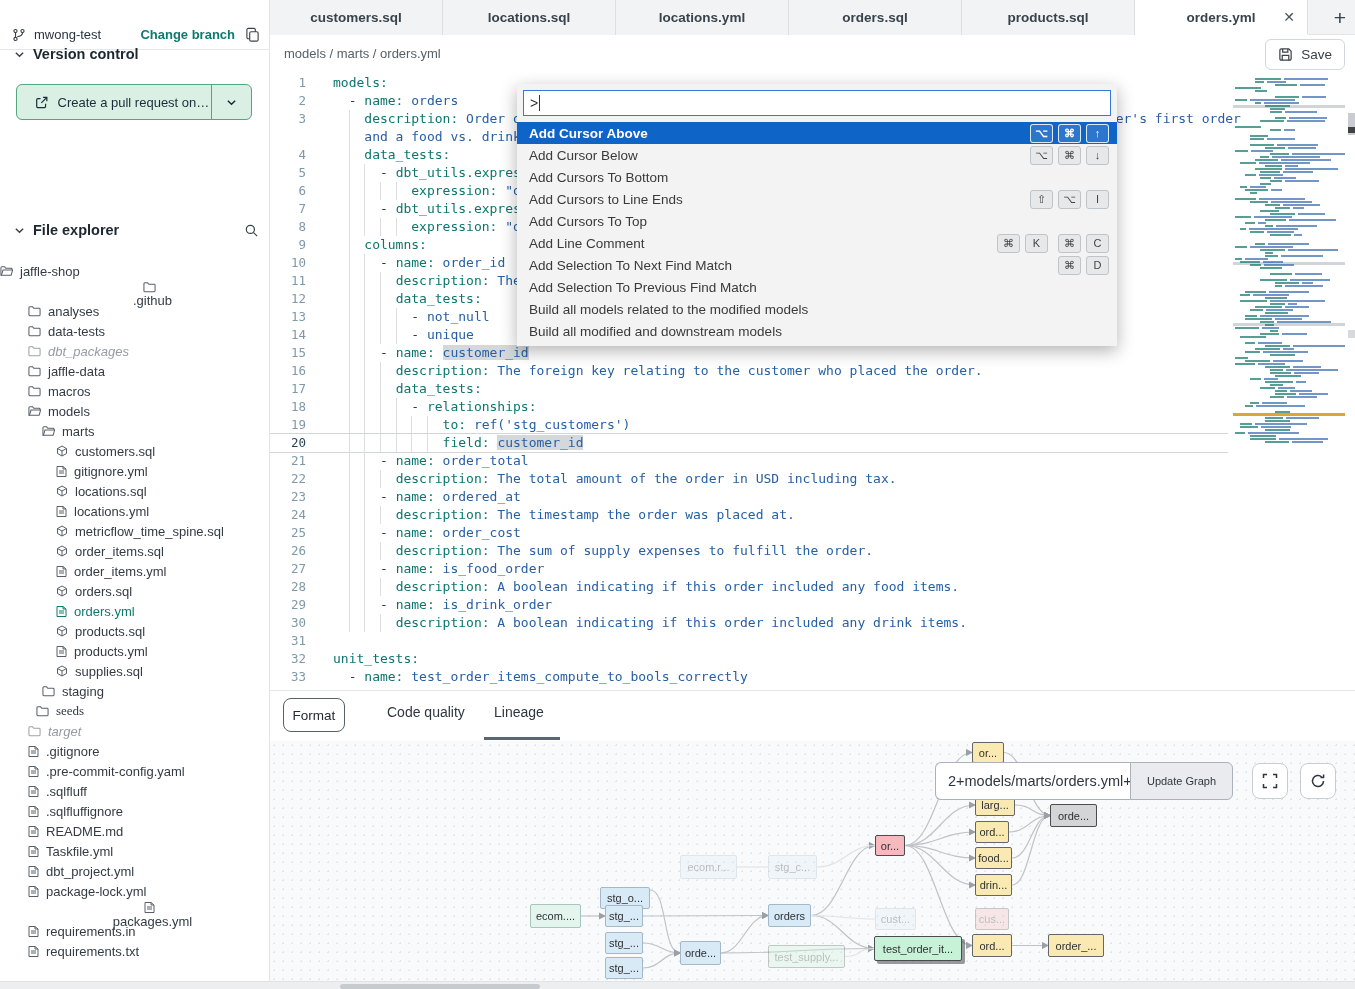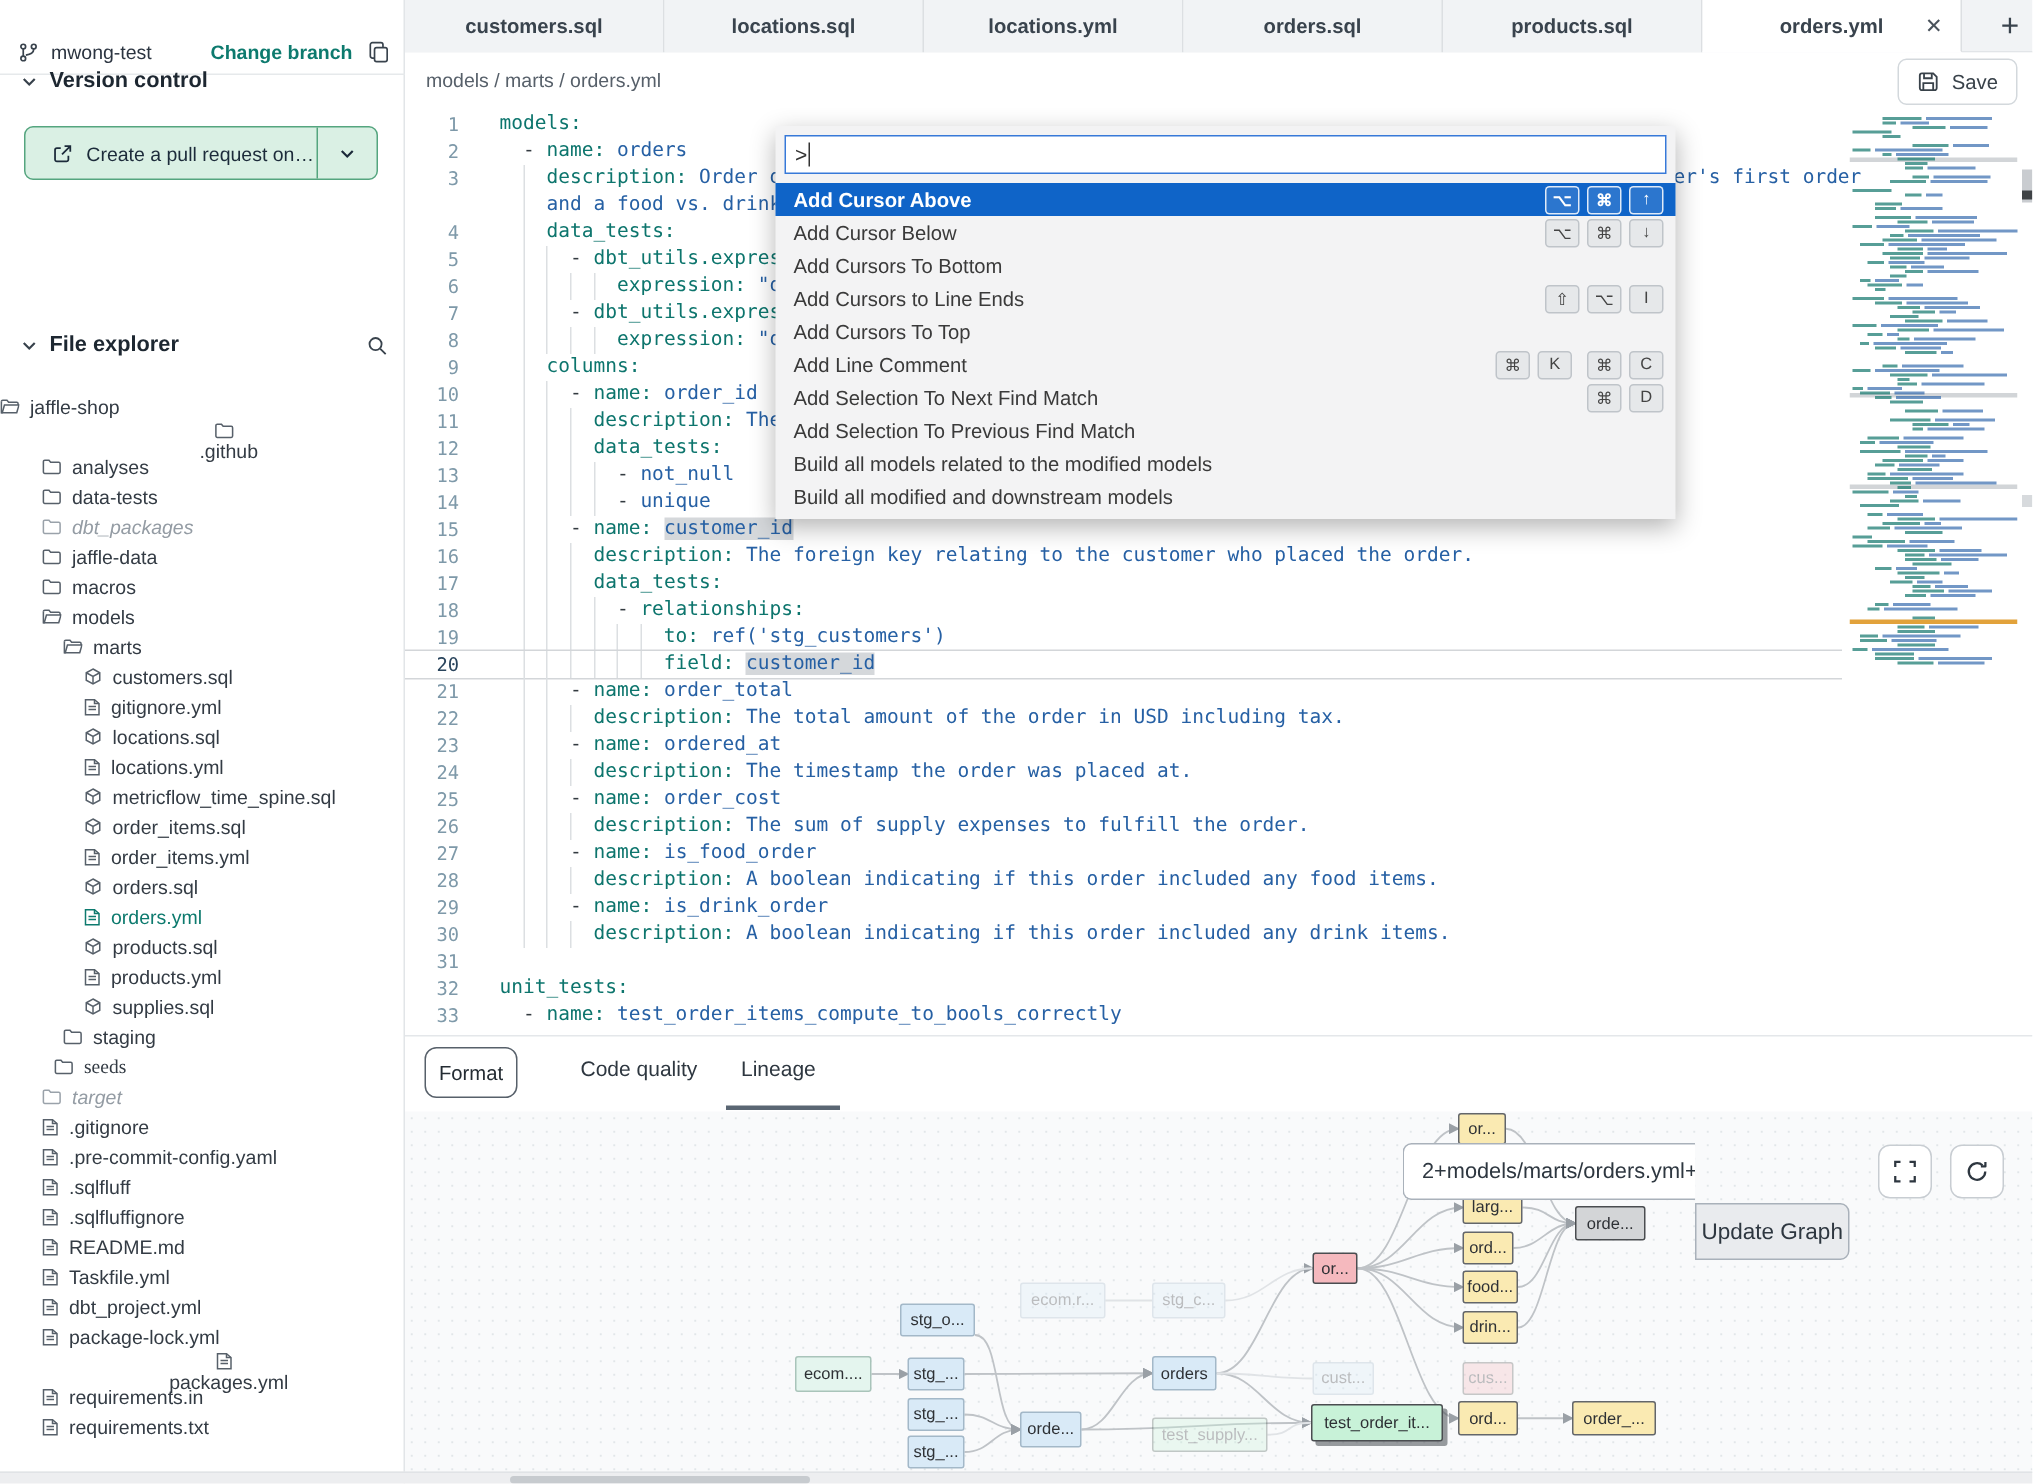--- a/index.html
+++ b/index.html
@@ -69,21 +69,21 @@
   #format-btn{position:absolute;left:13px;top:7px;width:60px;height:32px;border:1px solid #57606a;border-radius:8px;background:#fff;font-size:13.5px;color:#242c33;display:flex;align-items:center;justify-content:center;cursor:pointer;}
   .bp-tab{position:absolute;top:13px;font-size:14px;color:#2e3740;cursor:pointer;}
   #bp-tab-quality{left:117px;}
   #bp-tab-lineage{left:224px;font-weight:400;}
   #bp-underline{position:absolute;left:214px;top:46px;width:76px;height:3px;background:#5a6673;}
   #lineage{position:absolute;left:0;top:50px;width:1085px;height:240px;background:#f9fafb;overflow:hidden;background-image:radial-gradient(#e2e6e9 1px,transparent 1px);background-size:9px 9px;}
   .lnode{position:absolute;border-radius:2px;display:flex;align-items:center;justify-content:center;font-size:11px;color:#2e3135;white-space:nowrap;overflow:hidden;box-sizing:border-box;cursor:pointer;}
   .lnode.faded{opacity:.3;}
   #lin-controls{position:absolute;left:665px;top:21px;display:flex;height:38px;}
   #lin-input{width:195px;height:38px;border:1px solid #a9b1ba;border-right:none;border-radius:6px 0 0 6px;background:#fff;padding:0 0 0 12px;font-size:14.5px;color:#2e3740;box-sizing:border-box;font-family:"Liberation Sans",sans-serif;outline:none;}
-  #lin-update{width:103px;height:38px;border:1px solid #a9b1ba;border-radius:0 6px 6px 0;background:#e9ebee;font-size:15px;color:#2e3740;display:flex;align-items:center;justify-content:center;cursor:pointer;box-sizing:border-box;margin-top:40px;}
+  #lin-update{width:103px;height:38px;border:1px solid #a9b1ba;border-radius:0 6px 6px 0;background:#e9ebee;font-size:11px;color:#2e3740;display:flex;align-items:center;justify-content:center;cursor:pointer;box-sizing:border-box;}
   .iconbtn{position:absolute;top:22px;width:36px;height:36px;background:#fff;border:1px solid #c8cdd2;border-radius:8px;display:flex;align-items:center;justify-content:center;cursor:pointer;box-sizing:border-box;}
   #btn-fullscreen{left:982px;}
   #btn-refresh{left:1030px;}
   #bottom-strip{position:absolute;left:-270px;top:290px;width:1355px;height:9px;background:#edeef0;border-top:1px solid #e0e3e6;box-sizing:border-box;}
   #strip-thumb{position:absolute;left:340px;top:2px;width:200px;height:5px;border-radius:3px;background:#c7cbcf;}
 </style>
 </head>
 <body>
 
 <div id="sidebar">
@@ -843,21 +843,21 @@
       <div id="lin-nodes">
           <div class="lnode" style="left: 702px; top: 1px; width: 32px; height: 21px; background: rgb(250, 234, 178); border: 1px solid rgb(99, 102, 106);">or...</div>
           <div class="lnode" style="left: 705px; top: 53px; width: 40px; height: 22px; background: rgb(250, 234, 178); border: 1px solid rgb(99, 102, 106);">larg...</div>
           <div class="lnode" style="left: 705px; top: 80px; width: 34px; height: 22px; background: rgb(250, 234, 178); border: 1px solid rgb(99, 102, 106);">ord...</div>
           <div class="lnode" style="left: 705px; top: 106px; width: 37px; height: 22px; background: rgb(250, 234, 178); border: 1px solid rgb(99, 102, 106);">food...</div>
           <div class="lnode" style="left: 705px; top: 133px; width: 37px; height: 22px; background: rgb(250, 234, 178); border: 1px solid rgb(99, 102, 106);">drin...</div>
           <div class="lnode" style="left: 780px; top: 63px; width: 47px; height: 23px; background: rgb(211, 213, 215); border: 1.5px solid rgb(74, 77, 80);">orde...</div>
           <div class="lnode" style="left: 605px; top: 94px; width: 30px; height: 21px; background: rgb(245, 185, 190); border: 1.5px solid rgb(74, 77, 80);">or...</div>
           <div class="lnode faded" style="left: 410px; top: 114px; width: 57px; height: 24px; background: rgb(217, 234, 247); border: 1px solid rgb(163, 184, 200);">ecom.r...</div>
           <div class="lnode faded" style="left: 498px; top: 114px; width: 49px; height: 24px; background: rgb(217, 234, 247); border: 1px solid rgb(163, 184, 200);">stg_c...</div>
-          <div class="lnode" style="left: 330px; top: 128px; width: 50px; height: 22px; background: rgb(217, 234, 247); border: 1px solid rgb(163, 184, 200);">stg_o...</div>
+          <div class="lnode" style="left: 330px; top: 146px; width: 50px; height: 22px; background: rgb(217, 234, 247); border: 1px solid rgb(163, 184, 200);">stg_o...</div>
           <div class="lnode" style="left: 260px; top: 163px; width: 51px; height: 24px; background: rgb(228, 245, 238); border: 1px solid rgb(169, 196, 186);">ecom....</div>
           <div class="lnode" style="left: 335px; top: 164px; width: 38px; height: 22px; background: rgb(217, 234, 247); border: 1px solid rgb(163, 184, 200);">stg_...</div>
           <div class="lnode" style="left: 498px; top: 163px; width: 43px; height: 23px; background: rgb(217, 234, 247); border: 1px solid rgb(163, 184, 200);">orders</div>
           <div class="lnode faded" style="left: 605px; top: 167px; width: 41px; height: 22px; background: rgb(217, 234, 247); border: 1px solid rgb(163, 184, 200);">cust...</div>
           <div class="lnode faded" style="left: 705px; top: 167px; width: 34px; height: 22px; background: rgb(245, 185, 190); border: 1px solid rgb(83, 83, 83);">cus...</div>
           <div class="lnode" style="left: 335px; top: 191px; width: 38px; height: 22px; background: rgb(217, 234, 247); border: 1px solid rgb(163, 184, 200);">stg_...</div>
           <div class="lnode" style="left: 410px; top: 200px; width: 41px; height: 24px; background: rgb(217, 234, 247); border: 1px solid rgb(163, 184, 200);">orde...</div>
           <div class="lnode faded" style="left: 498px; top: 204px; width: 77px; height: 23px; background: rgb(200, 242, 216); border: 1px solid rgb(65, 85, 74);">test_supply...</div>
           <div class="lnode" style="left: 604px; top: 195px; width: 88px; height: 25px; background: rgb(200, 242, 216); border: 1.5px solid rgb(74, 77, 80); box-shadow: rgba(70, 75, 80, 0.55) 3px 3px 0px;">test_order_it...</div>
           <div class="lnode" style="left: 702px; top: 193px; width: 40px; height: 23px; background: rgb(250, 234, 178); border: 1px solid rgb(99, 102, 106);">ord...</div>

